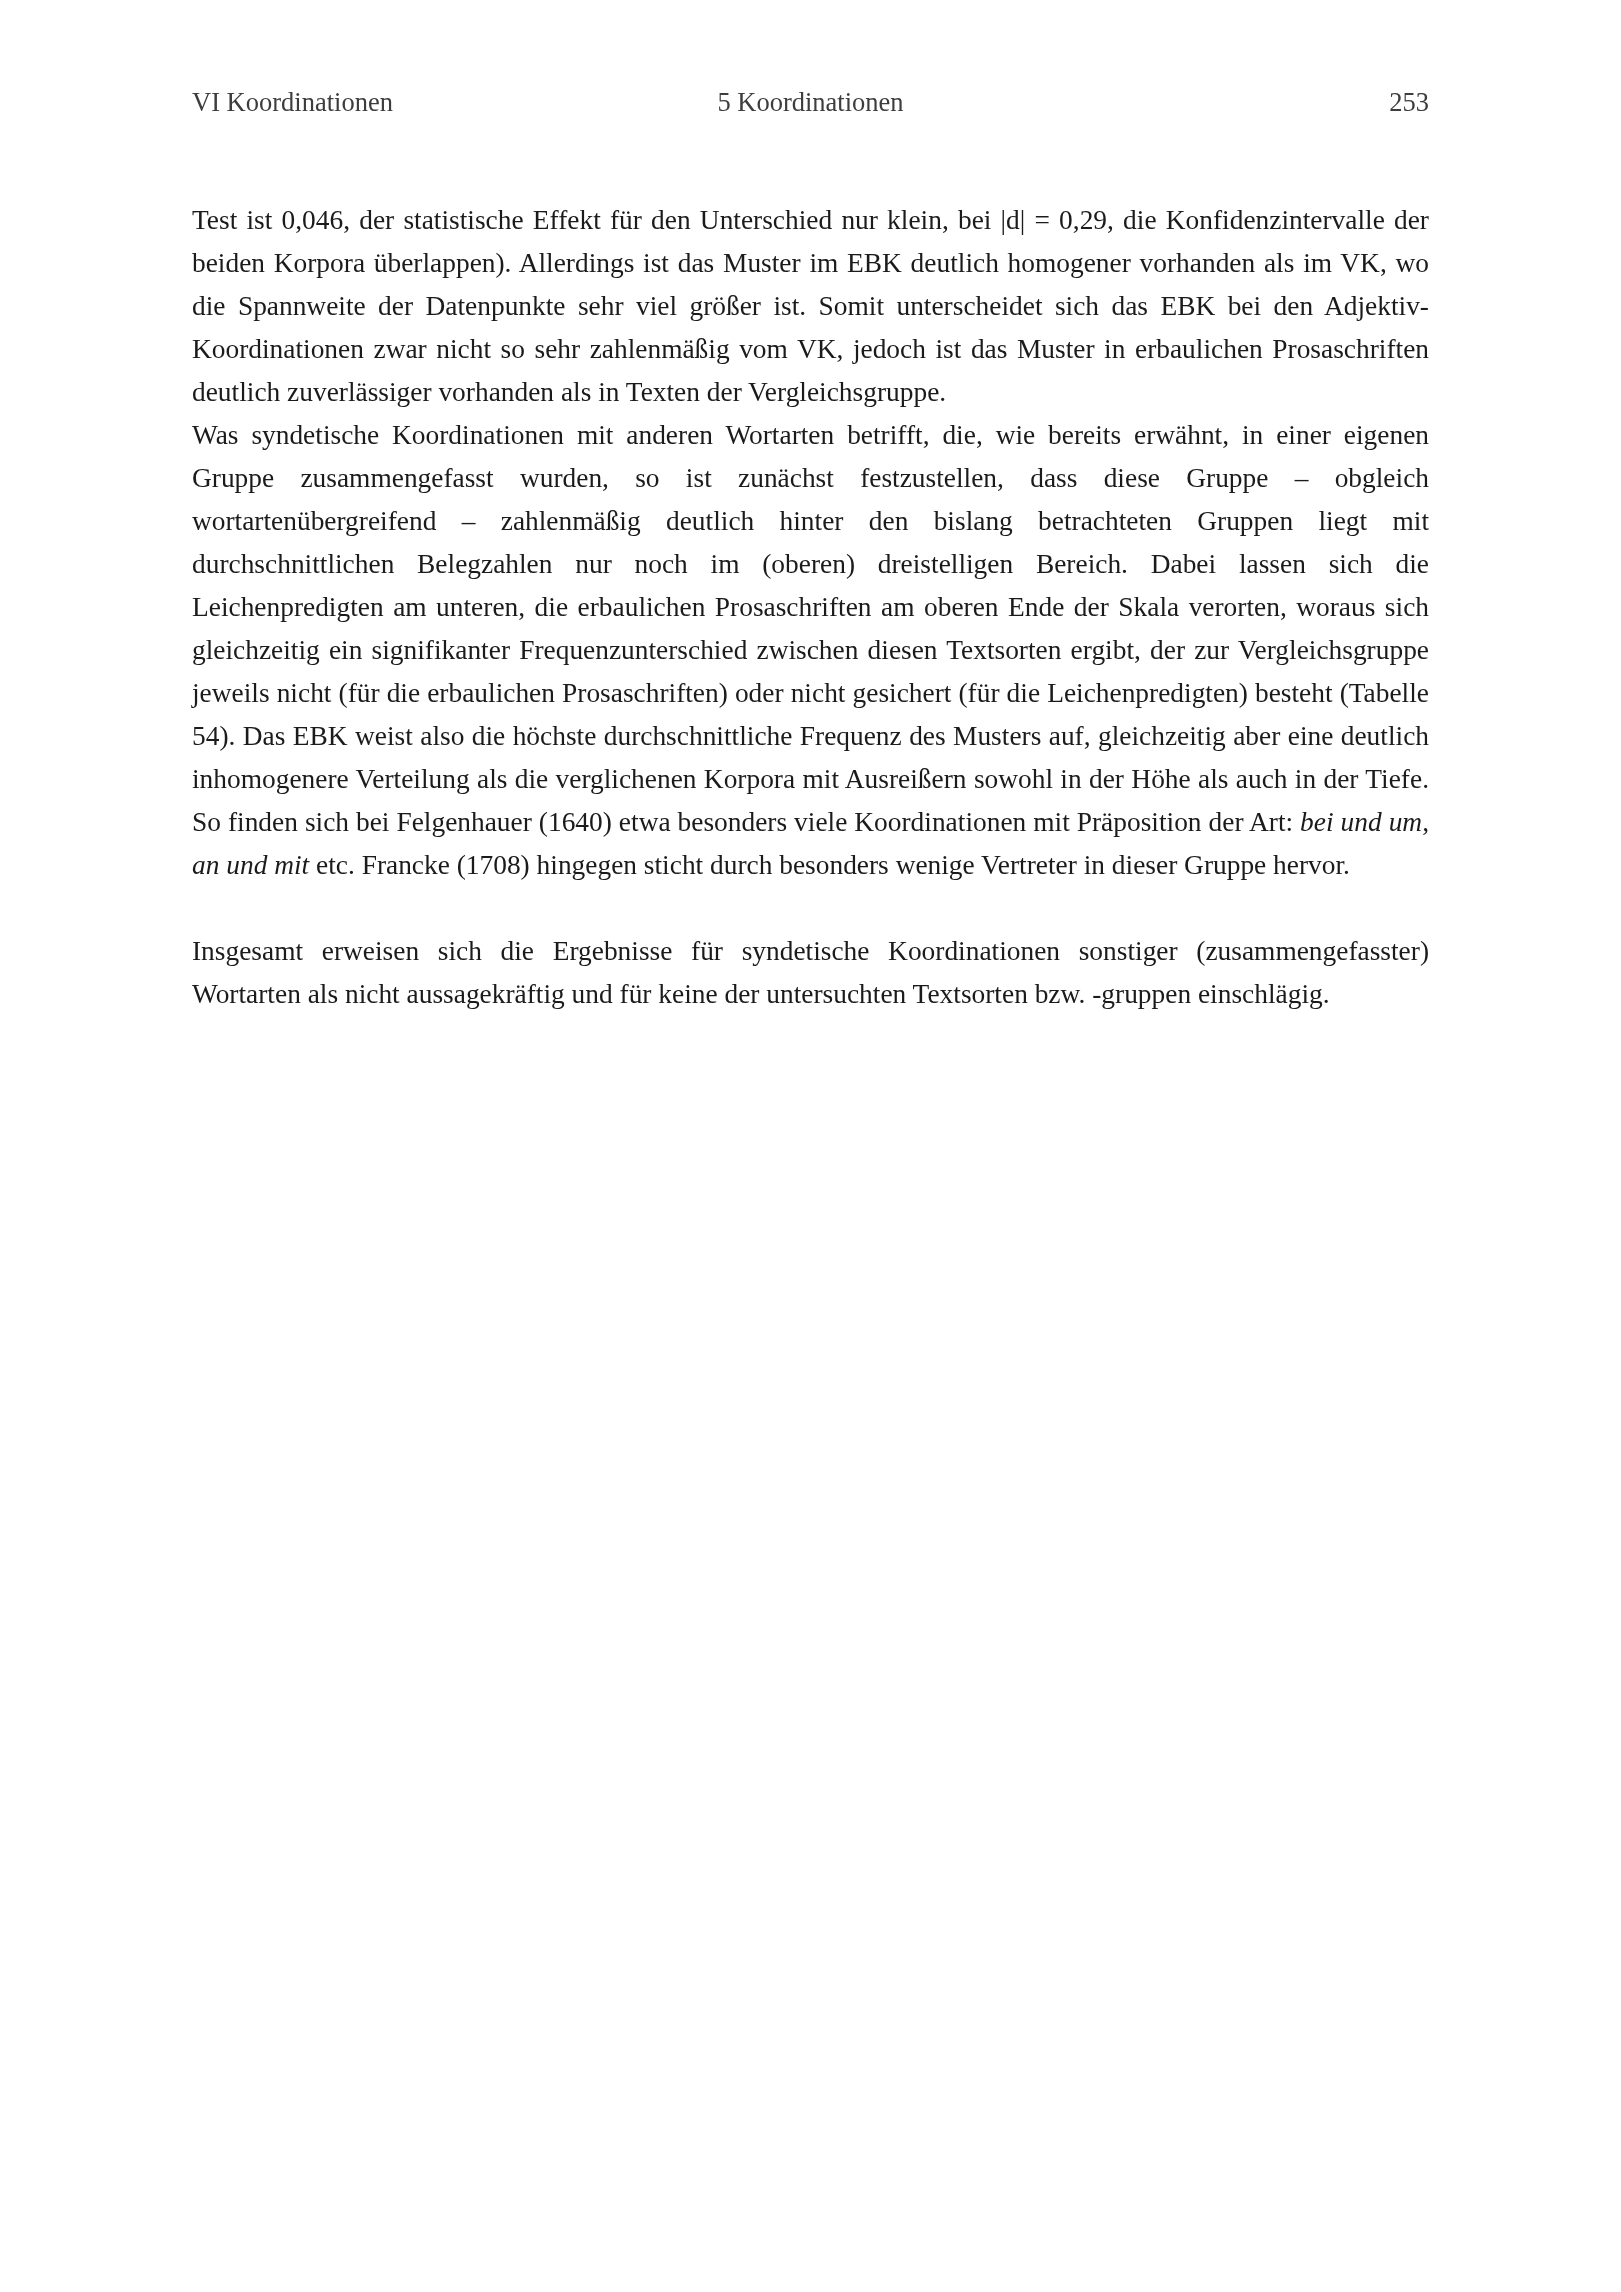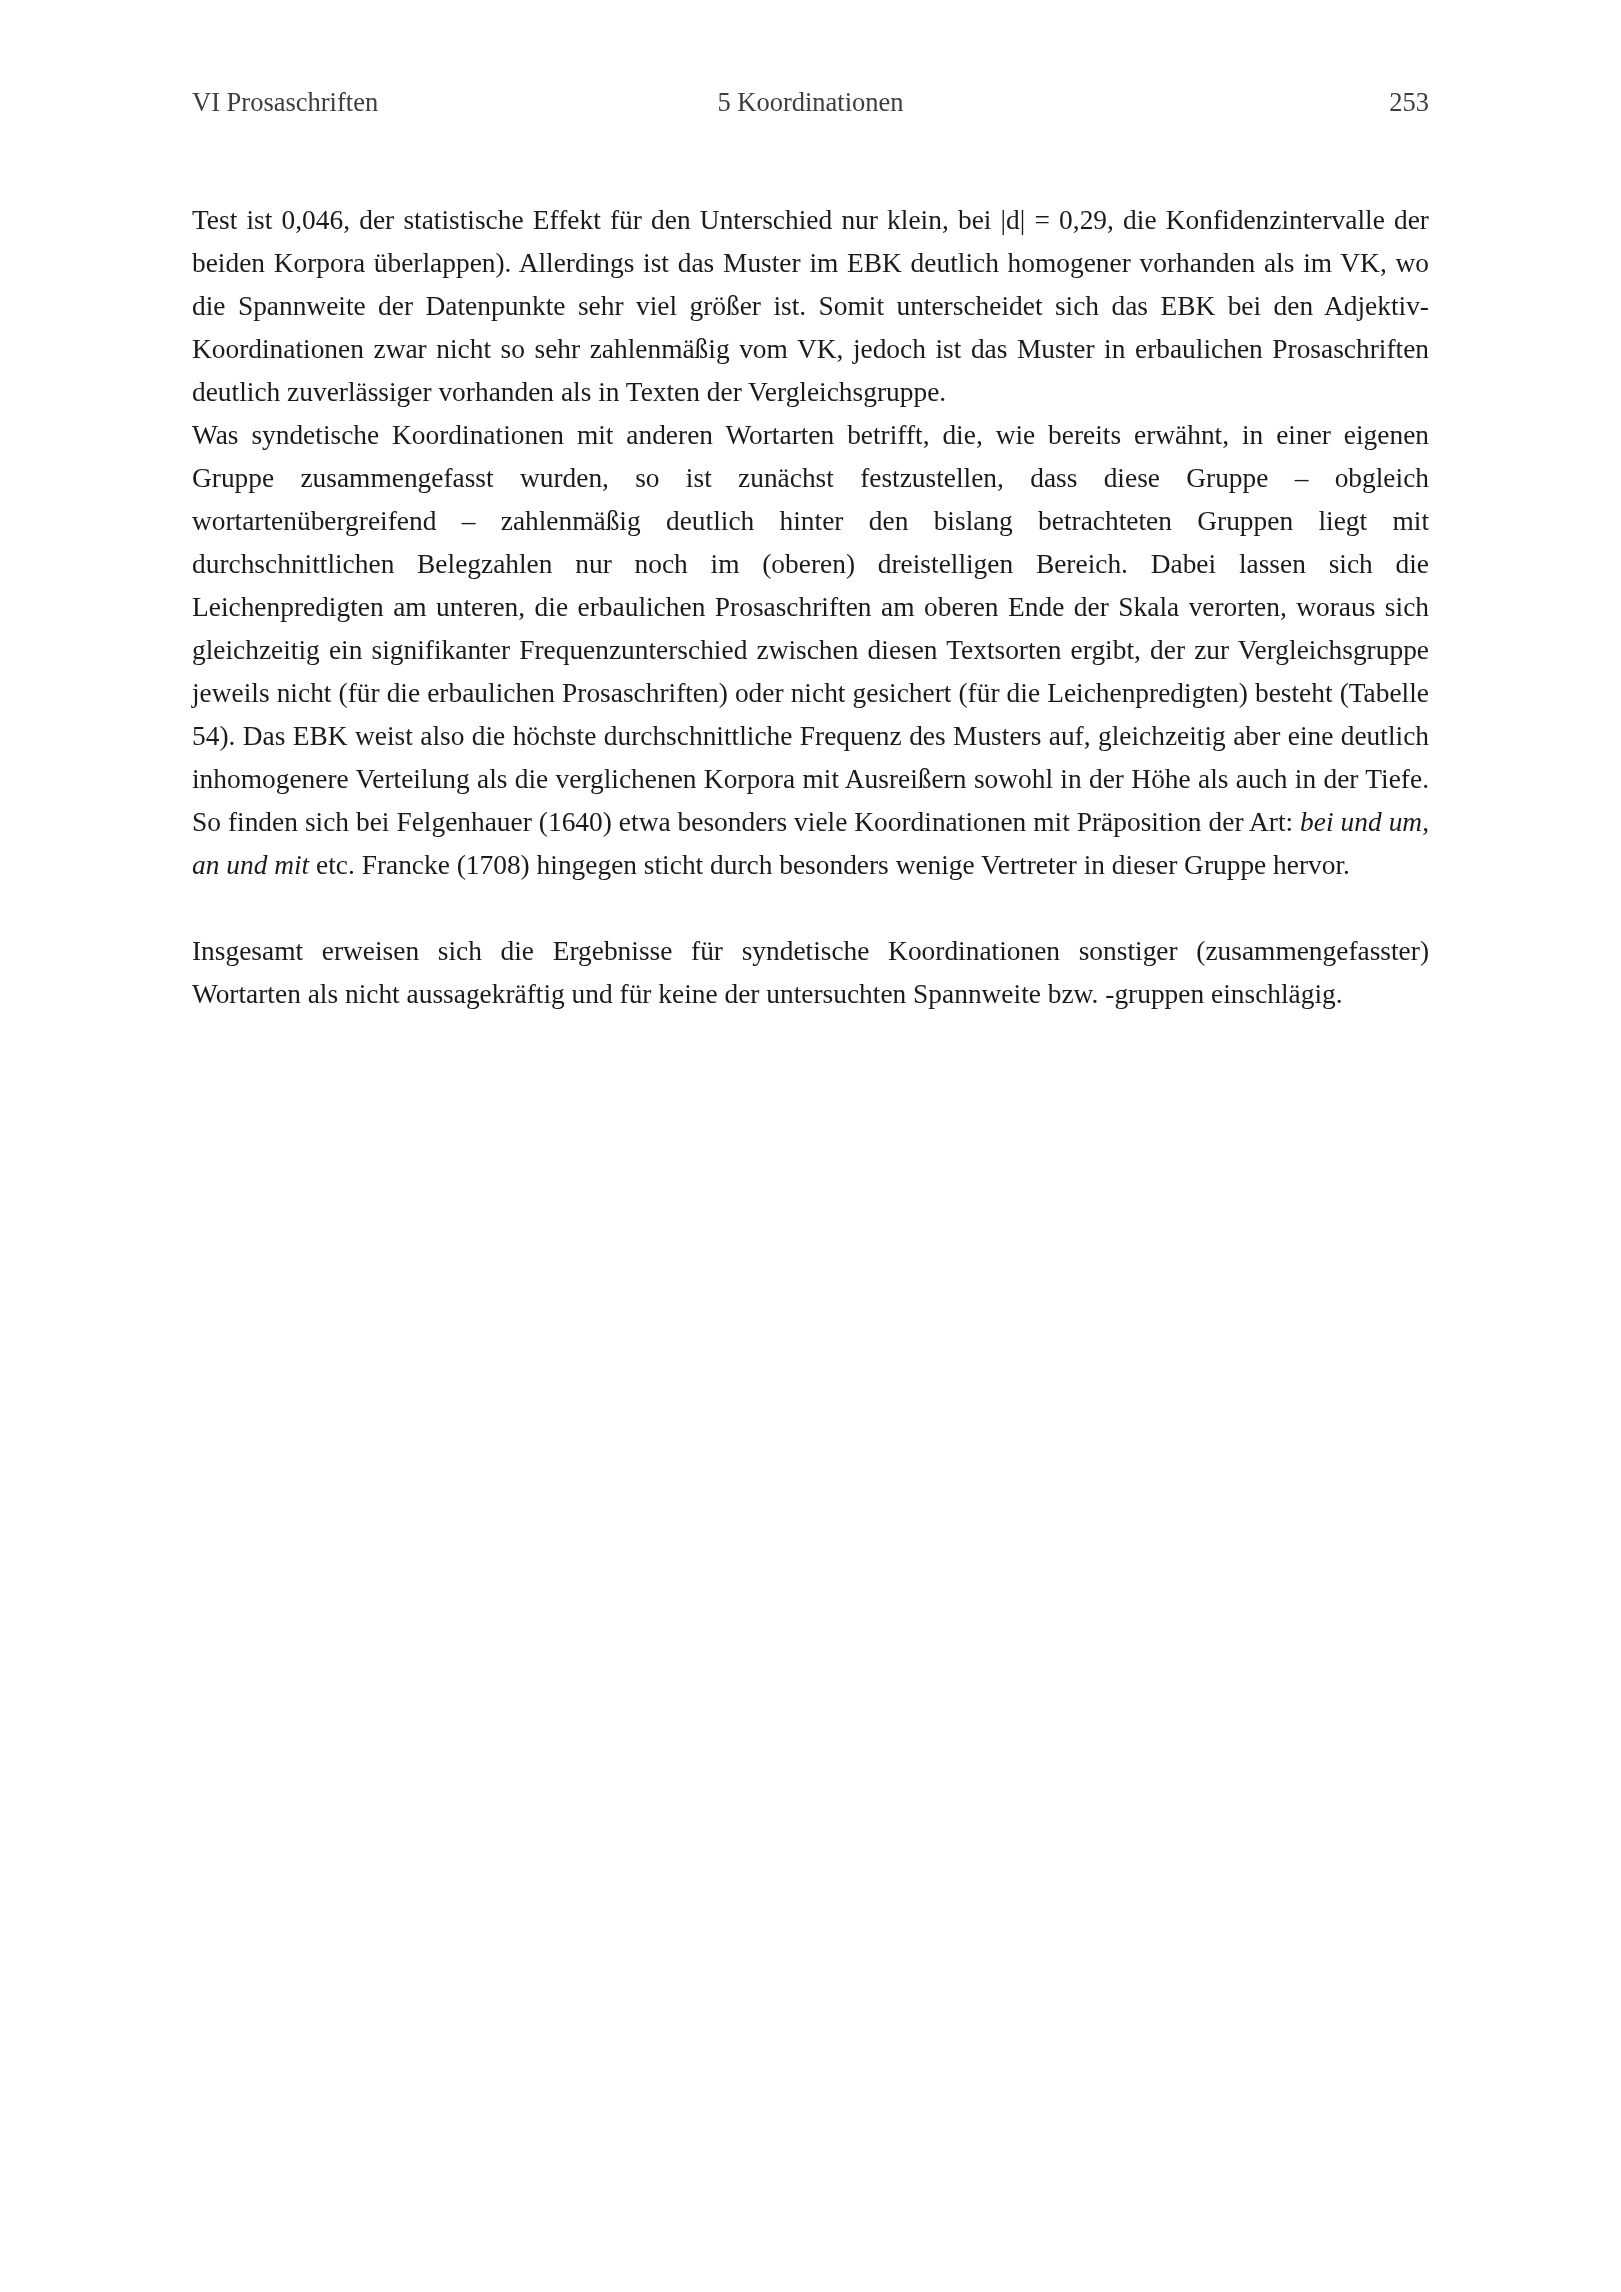--- a/index.html
+++ b/index.html
@@ -61,30 +61,30 @@
   }
   .content em {
   }
 </style>
 </head>
 <body>
 
 <div class="page">
 
   <div class="running-header">
-    <span class="rh-left">VI Prosaschriften</span>
+    <span class="rh-left">VI Koordinationen</span>
     <span class="rh-center">5 Koordinationen</span>
     <span class="rh-right">253</span>
   </div>
 
   <div class="content">
 
     <p>Test ist 0,046, der statistische Effekt für den Unterschied nur klein, bei |d| = 0,29, die Konfidenzintervalle der beiden Korpora überlappen). Allerdings ist das Muster im EBK deutlich homogener vorhanden als im VK, wo die Spannweite der Datenpunkte sehr viel größer ist. Somit unterscheidet sich das EBK bei den Adjektiv-Koordinationen zwar nicht so sehr zahlenmäßig vom VK, jedoch ist das Muster in erbaulichen Prosaschriften deutlich zuverlässiger vorhanden als in Texten der Vergleichsgruppe.</p>
 
 
     <p><span>Was syndetische Koordinationen mit anderen Wortarten betrifft, die, wie bereits erwähnt, in einer eigenen Gruppe zusammengefasst wurden, so ist zunächst festzustellen, dass diese Gruppe – obgleich wortartenübergreifend – zahlenmäßig deutlich hinter den bislang betrachteten Gruppen liegt mit durchschnittlichen Belegzahlen nur noch im (oberen) dreistelligen Bereich. Dabei lassen sich die Leichenpredigten am unteren, die erbaulichen Prosaschriften am oberen Ende der Skala verorten, woraus sich gleichzeitig ein signifikanter Frequenzunterschied zwischen diesen Textsorten ergibt, der zur Vergleichsgruppe jeweils nicht (für die erbaulichen Prosaschriften) oder nicht gesichert (für die Leichenpredigten) besteht (Tabelle 54). Das EBK weist also die höchste durchschnittliche Frequenz des Musters auf, gleichzeitig aber eine deutlich inhomogenere Verteilung als die verglichenen Korpora mit Ausreißern sowohl in der Höhe als auch in der Tiefe. So finden sich bei Felgenhauer (1640) etwa besonders viele Koordinationen mit Präposition der Art: </span><em>bei und um</em><span>, </span><em>an und mit</em><span> etc. Francke (1708) hingegen sticht durch besonders wenige Vertreter in dieser Gruppe hervor.</span></p>
 
-    <p class="para-spaced">Insgesamt erweisen sich die Ergebnisse für syndetische Koordinationen sonstiger (zusammengefasster) Wortarten als nicht aussagekräftig und für keine der untersuchten Spannweite bzw. -gruppen einschlägig.</p>
+    <p class="para-spaced">Insgesamt erweisen sich die Ergebnisse für syndetische Koordinationen sonstiger (zusammengefasster) Wortarten als nicht aussagekräftig und für keine der untersuchten Textsorten bzw. -gruppen einschlägig.</p>
 
   </div>
 
 </div>
 
 
 </body></html>

